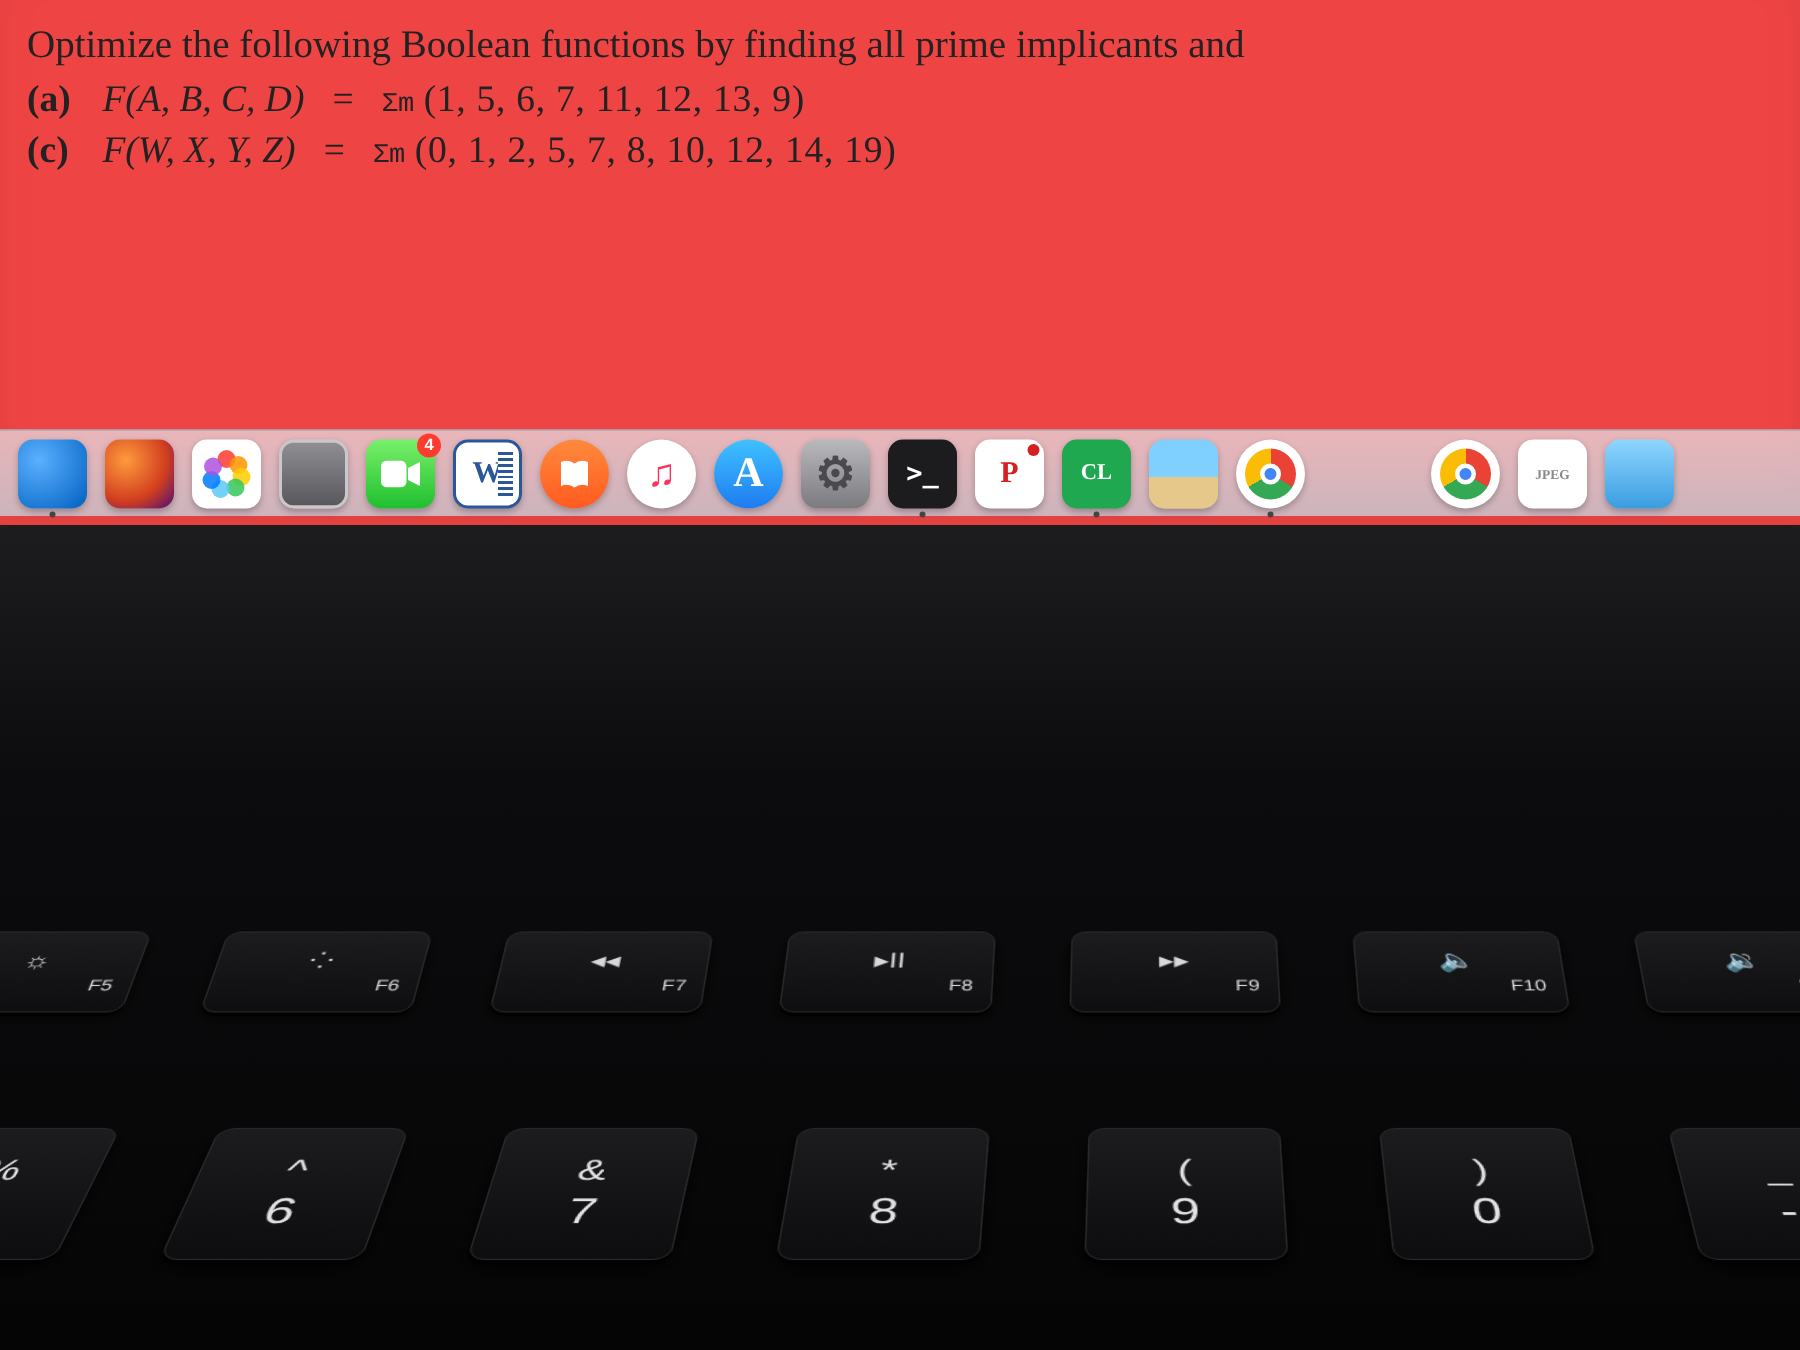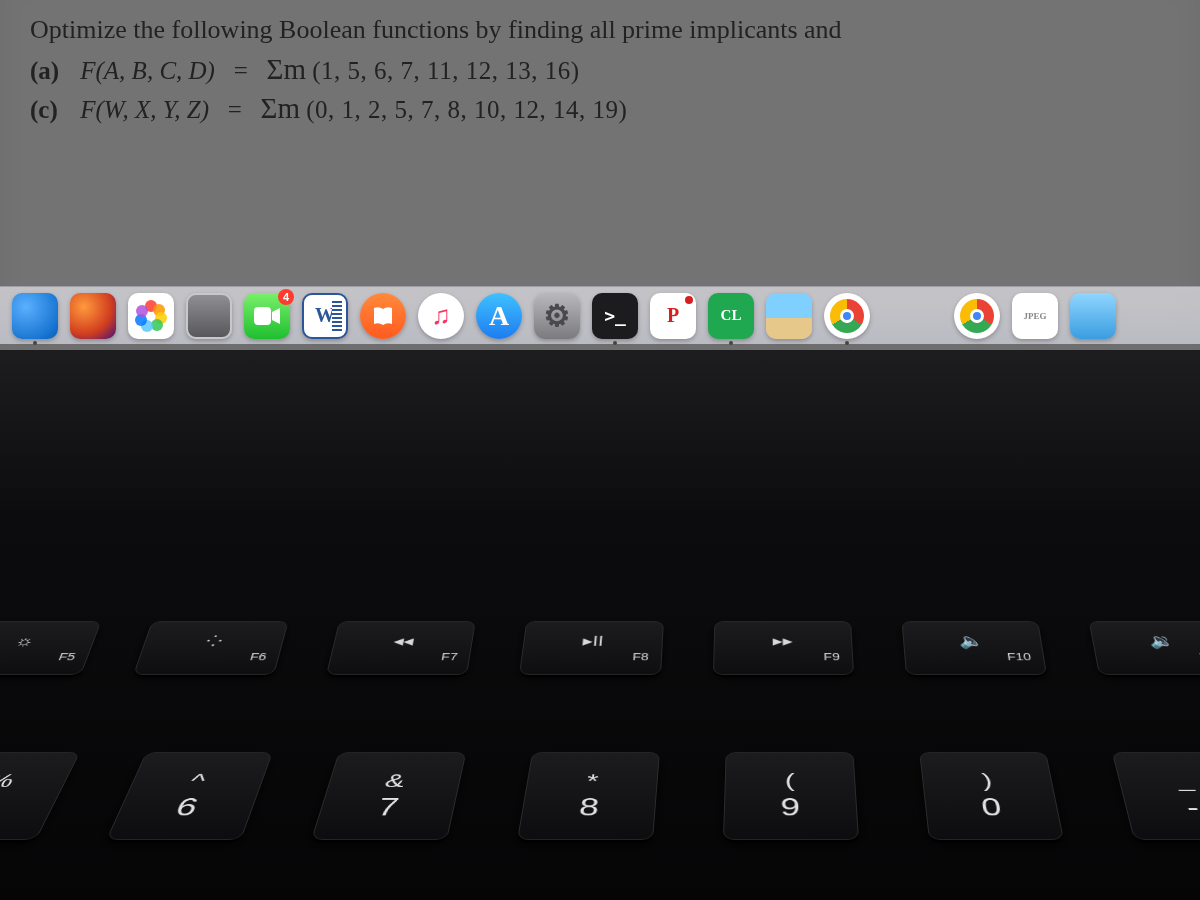--- a/index.html
+++ b/index.html
@@ -1,32 +1,32 @@
 <!DOCTYPE html>
 <html><head>
 <meta charset="utf-8">
 <style>
   * { margin: 0; padding: 0; box-sizing: border-box; }
   html, body { width: 1200px; height: 900px; overflow: hidden; font-family: Georgia, 'Times New Roman', serif; }
   body { background: #1a1a1a; display: flex; flex-direction: column; }
 
   
   .screen {
-    background: #737373;
+    background: #ef4444;
     height: 350px;
-    padding: 10px 18px 8px 30px;
+    padding: 10px 18px 8px 18px;
     position: relative;
     box-shadow: inset 0 -20px 30px rgba(0,0,0,0.05);
   }
   .prompt-text { font-size: 26px; line-height: 1.35; color: #222; }
   .prompt-line { margin-top: 2px; }
   .eq-line { font-size: 25px; color: #222; margin-top: 6px; }
   .eq-label { font-weight: 600; display:inline-block; width:44px; }
   .fn { font-style: italic; }
-  .sigma { font-family: Liberation Serif, serif; font-size: 29px; }
+  .sigma { font-family: Liberation Mono, monospace; font-size: 18px; }
   .minterms { letter-spacing: 0.5px; }
 
   
   .dock {
     position: absolute;
     bottom: 6px; left: 0; right: 0;
     height: 58px;
     background: linear-gradient(to bottom, rgba(230,230,235,0.7), rgba(200,200,210,0.85));
     display: flex; align-items: center; gap: 12px;
     padding: 4px 12px;
@@ -140,21 +140,21 @@
 <div class="screen">
   <div class="prompt-text">
     <div class="prompt-line">Optimize the following Boolean functions by finding all prime implicants and</div>
   </div>
 
   <div class="eq-line">
     <span class="eq-label">(a)</span>
     <span class="fn">F(A, B, C, D)</span>
     &nbsp;&nbsp;<span>=</span>&nbsp;&nbsp;
     <span class="sigma">Σm</span>
-    <span class="minterms">(1, 5, 6, 7, 11, 12, 13, 16)</span>
+    <span class="minterms">(1, 5, 6, 7, 11, 12, 13, 9)</span>
   </div>
 
 
   <div class="eq-line">
     <span class="eq-label">(c)</span>
     <span class="fn">F(W, X, Y, Z)</span>
     &nbsp;&nbsp;<span>=</span>&nbsp;&nbsp;
     <span class="sigma">Σm</span>
     <span class="minterms">(0, 1, 2, 5, 7, 8, 10, 12, 14, 19)</span>
   </div>

